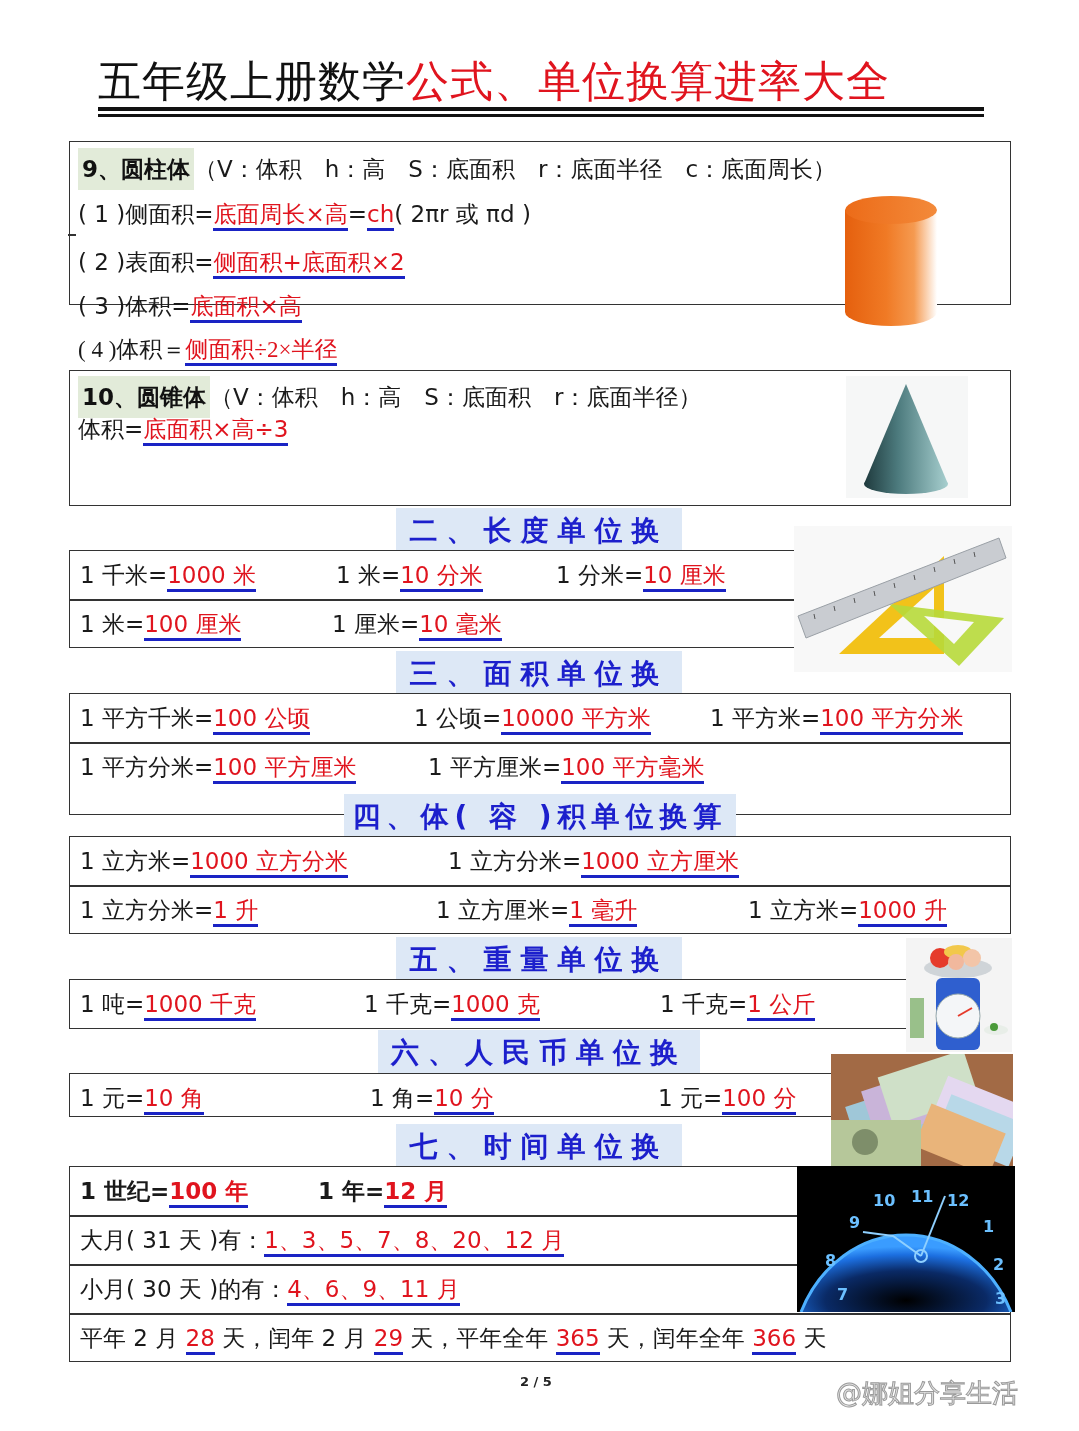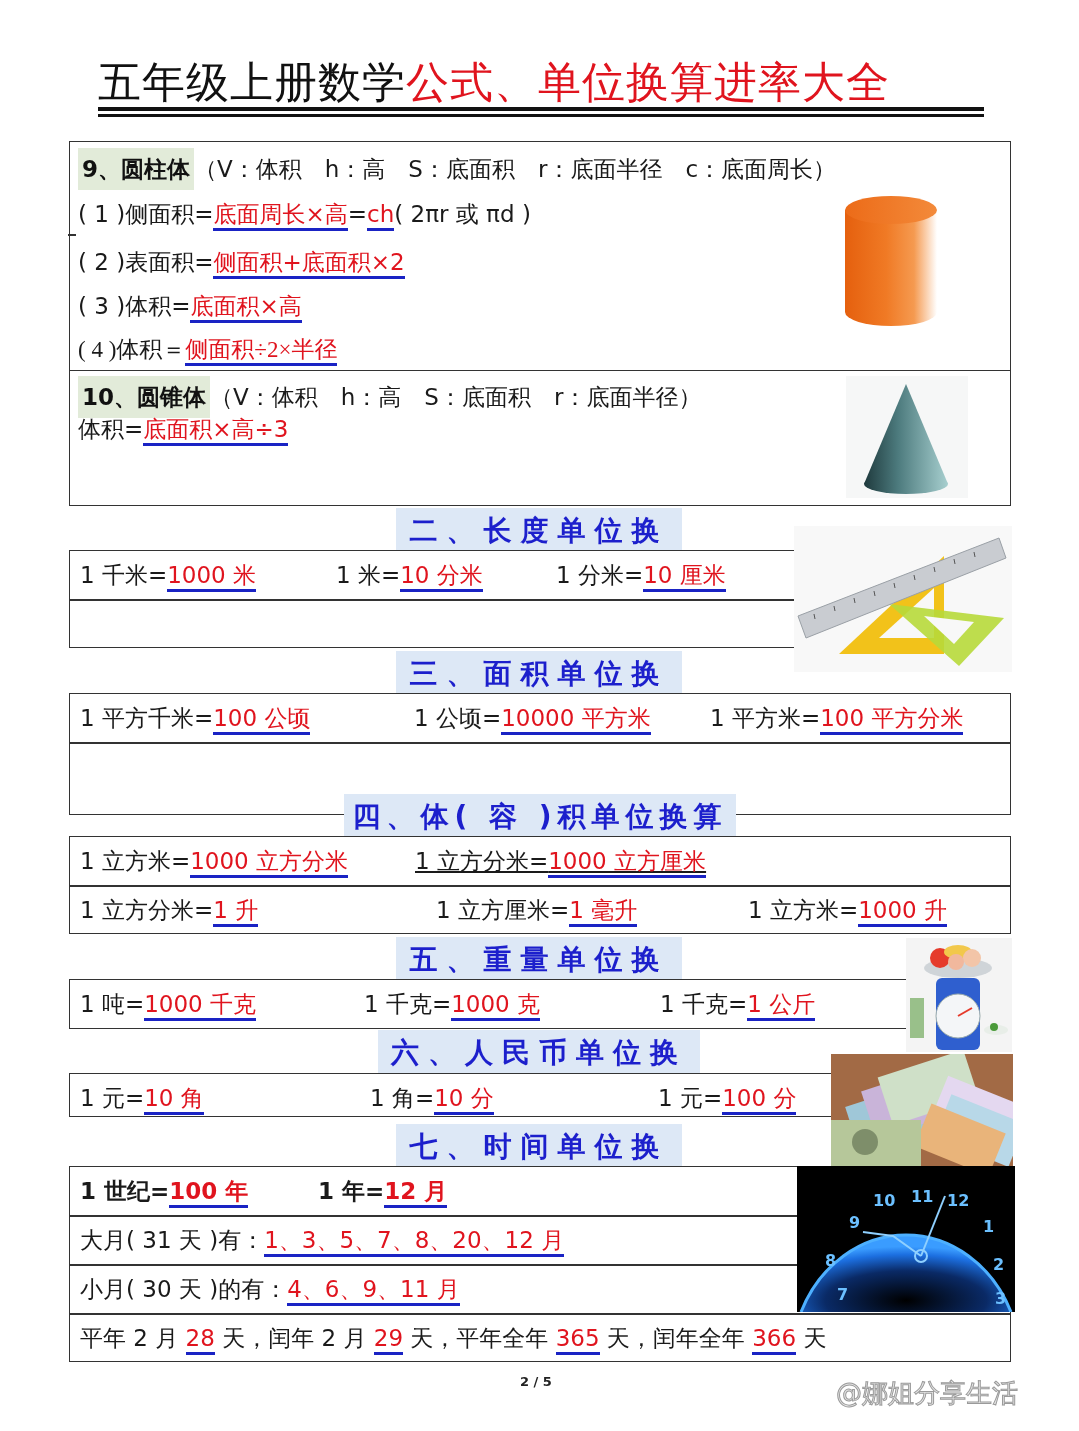--- a/index.html
+++ b/index.html
@@ -2,21 +2,21 @@
 <html><head>
 <meta charset="utf-8">
 <style>
   * { box-sizing: border-box; margin: 0; padding: 0; }
   html, body { width: 1079px; height: 1431px; background: #ffffff; overflow: hidden; }
   body { position: relative; font-family: "DejaVu Sans", "Liberation Sans", sans-serif; color: #1a1a1a; }
 
   .title {
     position: absolute; left: 98px; top: 52px; width: 884px; height: 60px;
     font-size: 43px; line-height: 60px; letter-spacing: 1px; white-space: nowrap;
-    font-family: Liberation Sans, sans-serif;
+    font-family: Liberation Serif, serif;
   }
   .title .black { color: #111111; }
   .title .red { color: #e0141e; }
   .title-rule1 { position: absolute; left: 98px; top: 107px; width: 886px; height: 4px; background: #111; }
   .title-rule2 { position: absolute; left: 98px; top: 114px; width: 886px; height: 3px; background: #111; }
 
   .box { position: absolute; border: 1.5px solid #333; background: #fff; }
   .row { position: absolute; left: 0; height: 48px; line-height: 48px; font-size: 23px; white-space: nowrap; }
   .row-line { position: absolute; height: 1.5px; background: #333; }
 
@@ -73,21 +73,21 @@
 </style>
 </head>
 <body>
 
 <div class="title">
   <span class="black">五年级上册数学</span><span class="red">公式、单位换算进率大全</span>
 </div>
 <div class="title-rule1"></div>
 <div class="title-rule2"></div>
 
-<div class="box" style="left:69px; top:141px; width:942px; height:230px;">
+<div class="box" style="left:69px; top:141px; width:942px; height:164px;">
   <div class="row" style="top:3px; left:8px;">
     <span class="heading-chip">9、圆柱体</span><span>（V：体积　h：高　S：底面积　r：底面半径　c：底面周长）</span>
   </div>
   <div class="row" style="top:48px; left:8px;">
     <span class="lbl">( 1 )侧面积=</span><span class="ans">底面周长×高</span><span>=</span><span class="ans">ch</span><span>( 2πr 或 πd )</span>
   </div>
   <div class="row-line" style="top:92px; left:-2px; width:8px;"></div>
   <div class="row" style="top:96px; left:8px;">
     <span class="lbl">( 2 )表面积=</span><span class="ans">侧面积+底面积×2</span>
   </div>
@@ -117,20 +117,24 @@
 <div class="cone-base"></div>
 
 <div class="sec-title" style="left:396px; top:508px; width:286px;">二、长度单位换算</div>
 <div class="box" style="left:69px; top:550px; width:730px; height:98px; border-right:none;">
   <div class="row" style="top:0; left:10px; width:720px;">
     <span class="item" style="left:0;"><span>1 千米=</span><span class="ans">1000 米</span></span>
     <span class="item" style="left:256px;"><span>1 米=</span><span class="ans">10 分米</span></span>
     <span class="item" style="left:476px;"><span>1 分米=</span><span class="ans">10 厘米</span></span>
   </div>
   <div class="row-line" style="top:48px; left:0; width:730px;"></div>
+  <div class="row" style="top:49px; left:10px; width:720px;">
+    <span class="item" style="left:0;"><span>1 米=</span><span class="ans">100 厘米</span></span>
+    <span class="item" style="left:252px;"><span>1 厘米=</span><span class="ans">10 毫米</span></span>
+  </div>
 </div>
 <div class="pic ruler-img">
   <svg width="218" height="146" viewBox="0 0 218 146">
     <polygon points="45,128 150,30 150,128" fill="#f2c21a"></polygon>
     <polygon points="85,112 140,62 140,112" fill="#f8f8f8"></polygon>
     <polygon points="95,78 210,92 165,140" fill="#b7d93a" opacity="0.9"></polygon>
     <polygon points="130,90 180,96 160,118" fill="#f8f8f8"></polygon>
     <polygon points="4,90 205,12 212,32 12,112" fill="#c9ccd1" stroke="#9aa0a6"></polygon>
     <g stroke="#555" stroke-width="1">
       <line x1="20" y1="88" x2="21" y2="93"></line>
@@ -147,27 +151,31 @@
 </div>
 
 <div class="sec-title" style="left:396px; top:651px; width:286px;">三、面积单位换算</div>
 <div class="box" style="left:69px; top:693px; width:942px; height:122px;">
   <div class="row" style="top:0; left:10px; width:930px;">
     <span class="item" style="left:0;"><span>1 平方千米=</span><span class="ans">100 公顷</span></span>
     <span class="item" style="left:334px;"><span>1 公顷=</span><span class="ans">10000 平方米</span></span>
     <span class="item" style="left:630px;"><span>1 平方米=</span><span class="ans">100 平方分米</span></span>
   </div>
   <div class="row-line" style="top:48px; left:0; width:940px;"></div>
+  <div class="row" style="top:49px; left:10px; width:930px;">
+    <span class="item" style="left:0;"><span>1 平方分米=</span><span class="ans">100 平方厘米</span></span>
+    <span class="item" style="left:348px;"><span>1 平方厘米=</span><span class="ans">100 平方毫米</span></span>
+  </div>
 </div>
 
 <div class="sec-title" style="left:344px; top:794px; width:392px; letter-spacing:6px;">四、体(  容  )积单位换算</div>
 <div class="box" style="left:69px; top:836px; width:942px; height:98px;">
   <div class="row" style="top:0; left:10px; width:930px;">
     <span class="item" style="left:0;"><span>1 立方米=</span><span class="ans">1000 立方分米</span></span>
-    <span class="item" style="left:335px;text-decoration:underline;"><span>1 立方分米=</span><span class="ans">1000 立方厘米</span></span>
+    <span class="item" style="left:368px;"><span>1 立方分米=</span><span class="ans">1000 立方厘米</span></span>
   </div>
   <div class="row-line" style="top:48px; left:0; width:940px;"></div>
   <div class="row" style="top:49px; left:10px; width:930px;">
     <span class="item" style="left:0;"><span>1 立方分米=</span><span class="ans">1 升</span></span>
     <span class="item" style="left:356px;"><span>1 立方厘米=</span><span class="ans">1 毫升</span></span>
     <span class="item" style="left:668px;"><span>1 立方米=</span><span class="ans">1000 升</span></span>
   </div>
 </div>
 
 <div class="sec-title" style="left:396px; top:937px; width:286px;">五、重量单位换算</div>

